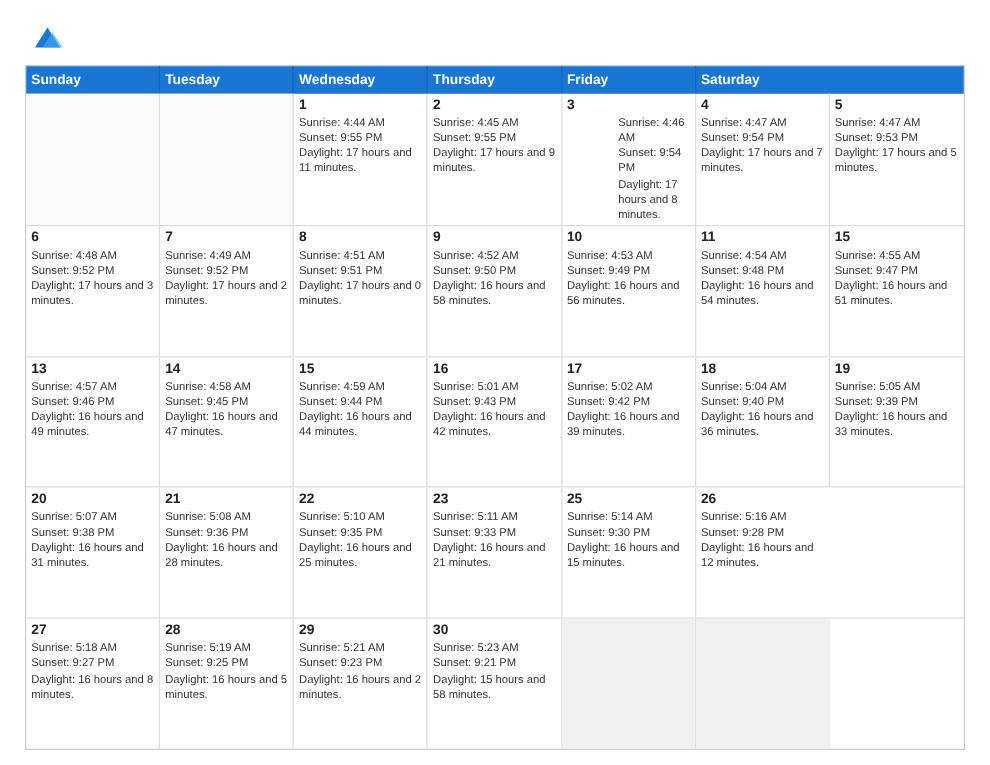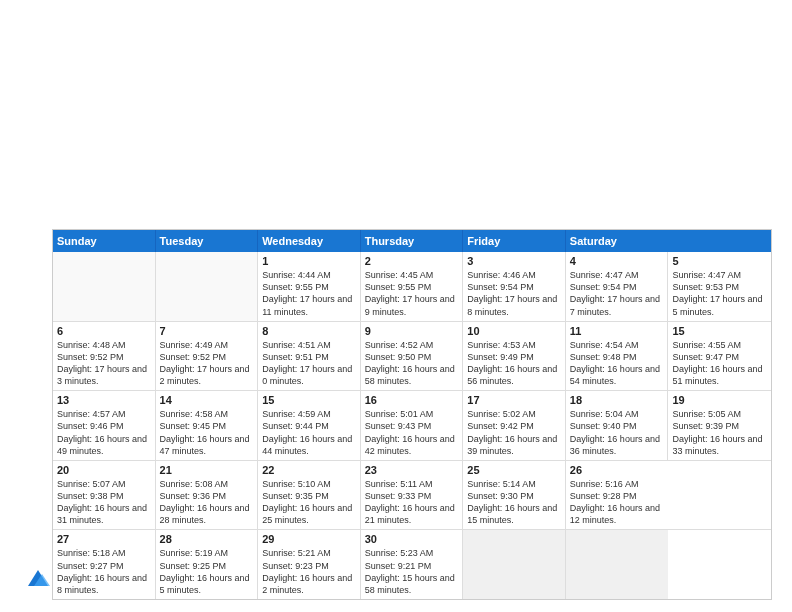--- a/index.html
+++ b/index.html
@@ -8,22 +8,21 @@
       background: #fff;
       width: 792px;
       height: 612px;
       overflow: hidden;
     }
     .page {
       width: 792px;
       height: 612px;
       padding: 16px 20px 12px 20px;
       display: flex;
-      flex-direction: row;
-      align-items: flex-end;
+      flex-direction: column;
     }
     .header {
       display: flex;
       align-items: flex-start;
       justify-content: space-between;
       margin-bottom: 8px;
     }
     .logo {
       display: flex;
       align-items: center;
@@ -144,21 +143,21 @@
 Daylight: 17 hours and 11 minutes.</div>
           </div>
           <div class="cal-cell">
             <div class="day-number">2</div>
             <div class="cell-text" style="white-space: pre-line;">Sunrise: 4:45 AM
 Sunset: 9:55 PM
 Daylight: 17 hours and 9 minutes.</div>
           </div>
           <div class="cal-cell">
             <div class="day-number">3</div>
-            <div class="cell-text" style="white-space: pre-line;">Sunrise: 4:46 AM
+            <div class="cell-text" style="white-space: pre-line; margin-left: 41px;">Sunrise: 4:46 AM
 Sunset: 9:54 PM
 Daylight: 17 hours and 8 minutes.</div>
           </div>
           <div class="cal-cell">
             <div class="day-number">4</div>
             <div class="cell-text" style="white-space: pre-line;">Sunrise: 4:47 AM
 Sunset: 9:54 PM
 Daylight: 17 hours and 7 minutes.</div>
           </div>
           <div class="cal-cell">

